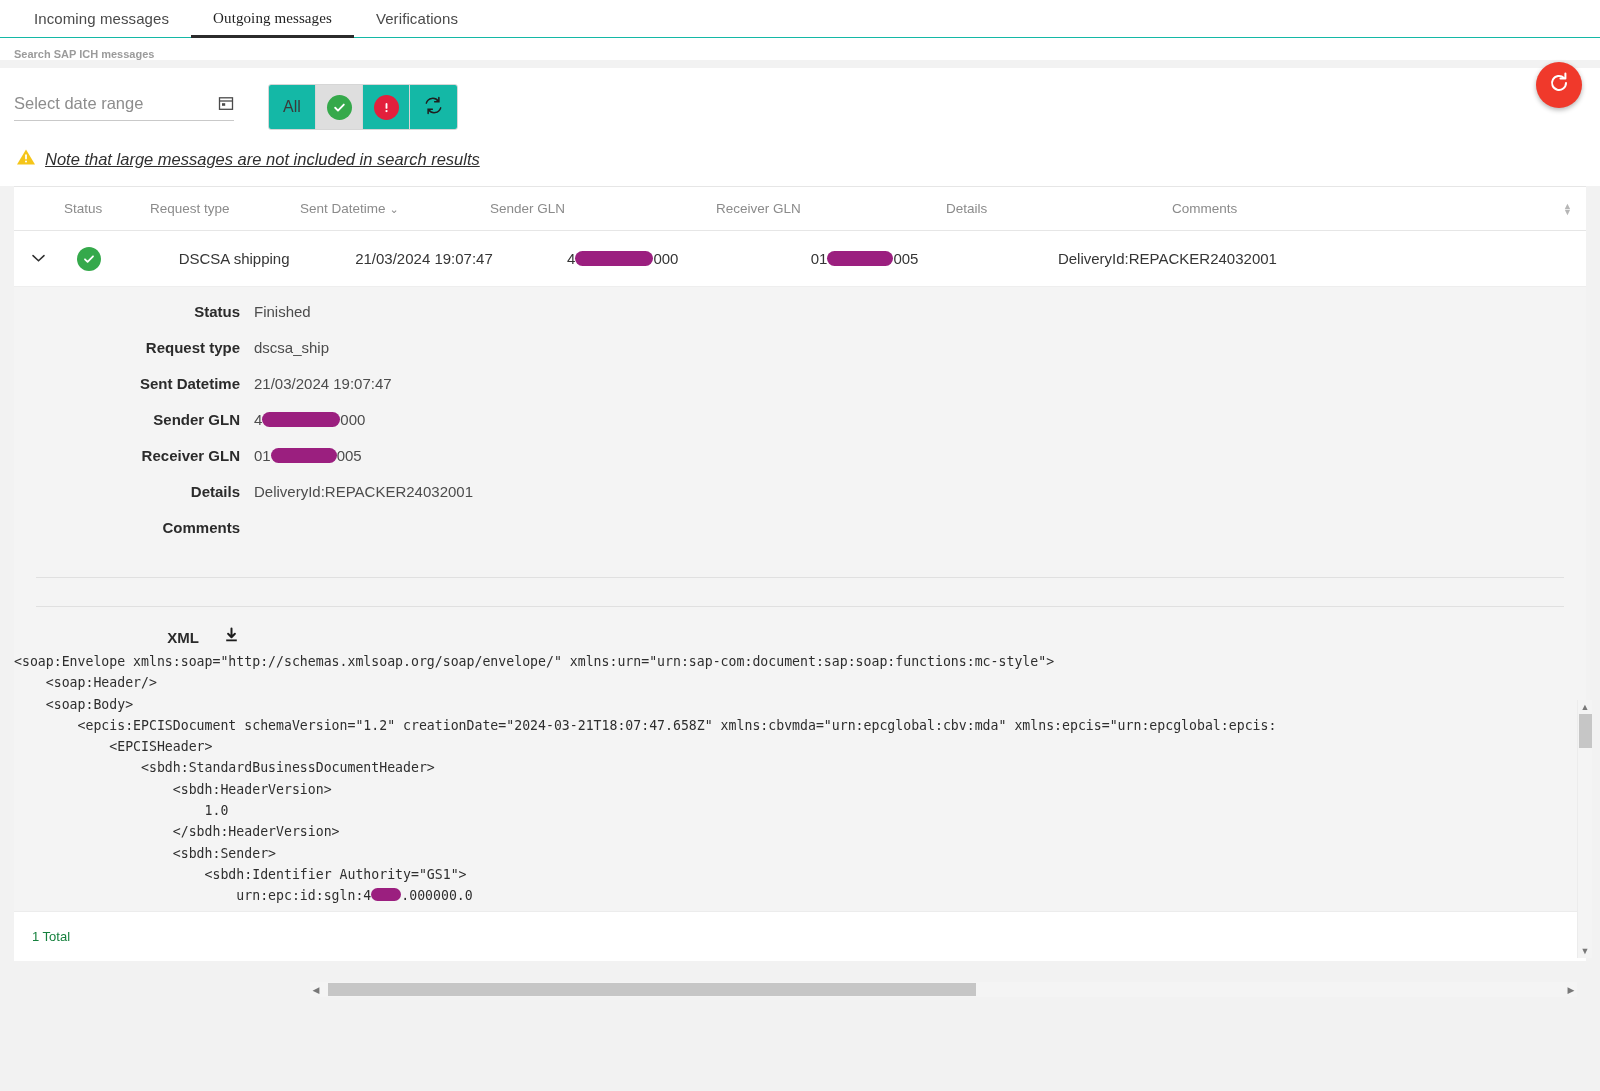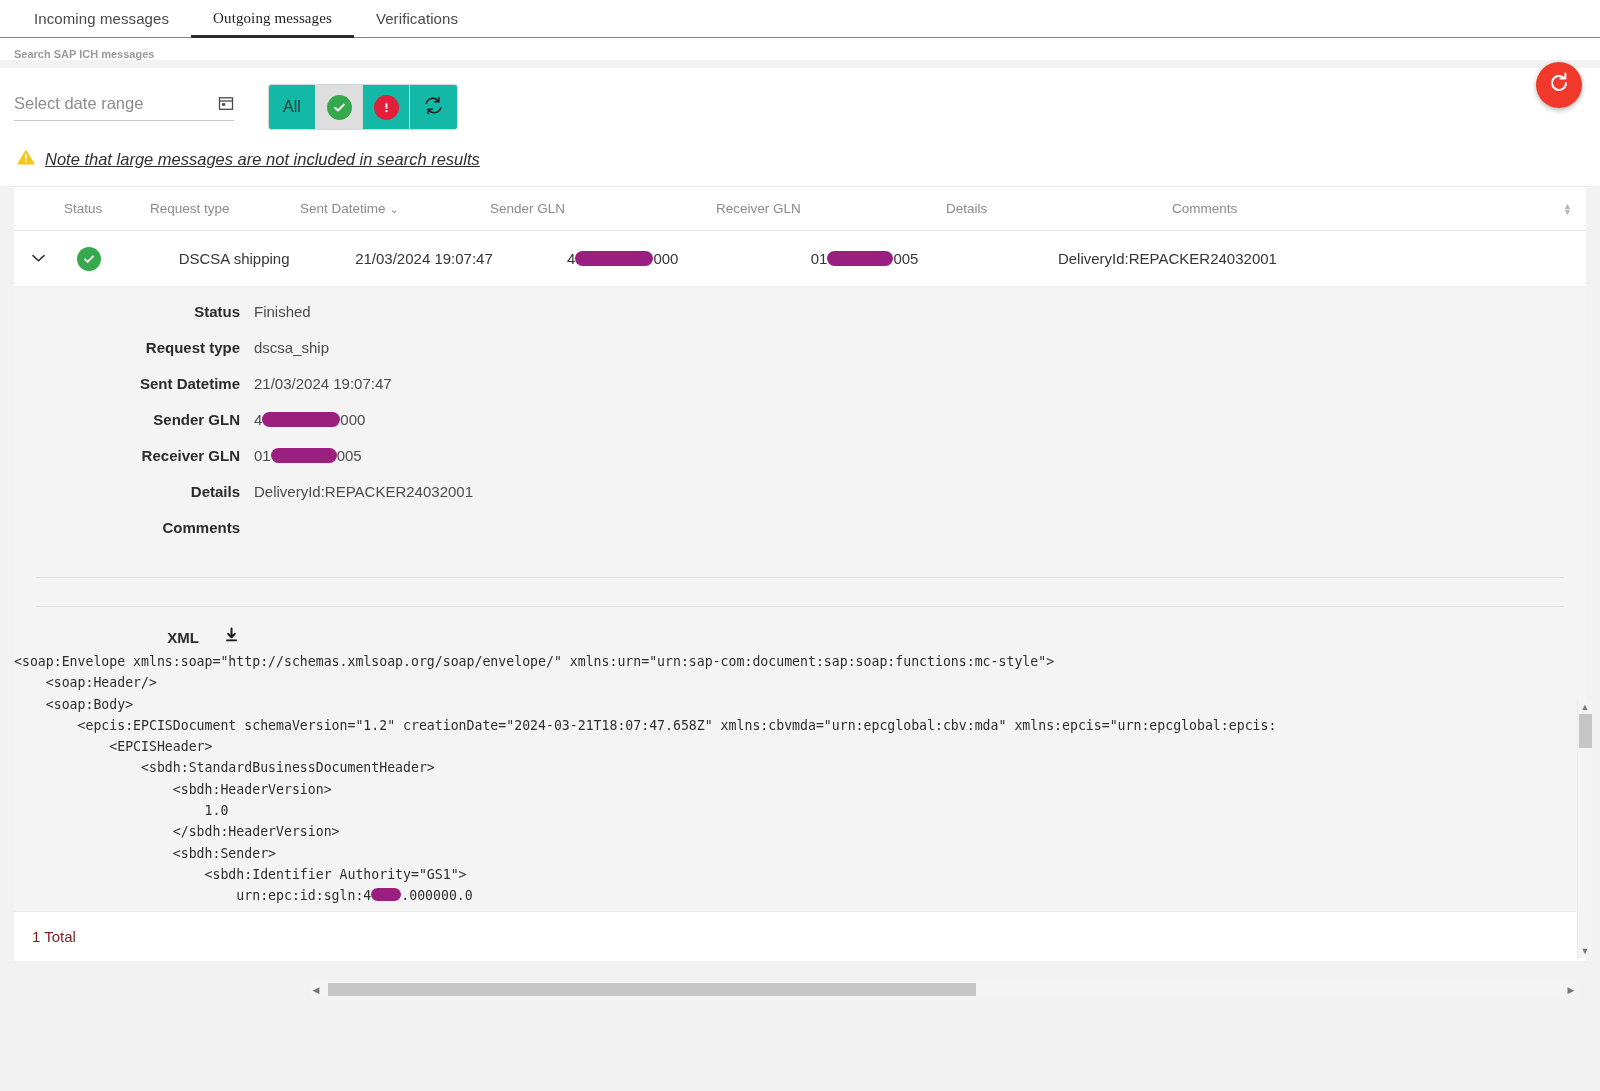--- a/index.html
+++ b/index.html
@@ -287,21 +287,21 @@
   
   .footer {
     background: #ffffff;
     margin: 0 14px;
     height: 50px;
     display: flex;
     align-items: center;
     padding-left: 18px;
     border-top: 1px solid #ececec;
   }
-  .footer-text { font-size: 15px; color: #7f1d1d; }
+  .footer-text { font-size: 13px; color: #15803d; }
 
   
   .fab {
     position: absolute;
     right: 18px; top: 62px;
     width: 46px; height: 46px;
     border-radius: 50%;
     background: #f0392b;
     box-shadow: 0 2px 5px rgba(0,0,0,.3);
     display: flex; align-items: center; justify-content: center;

